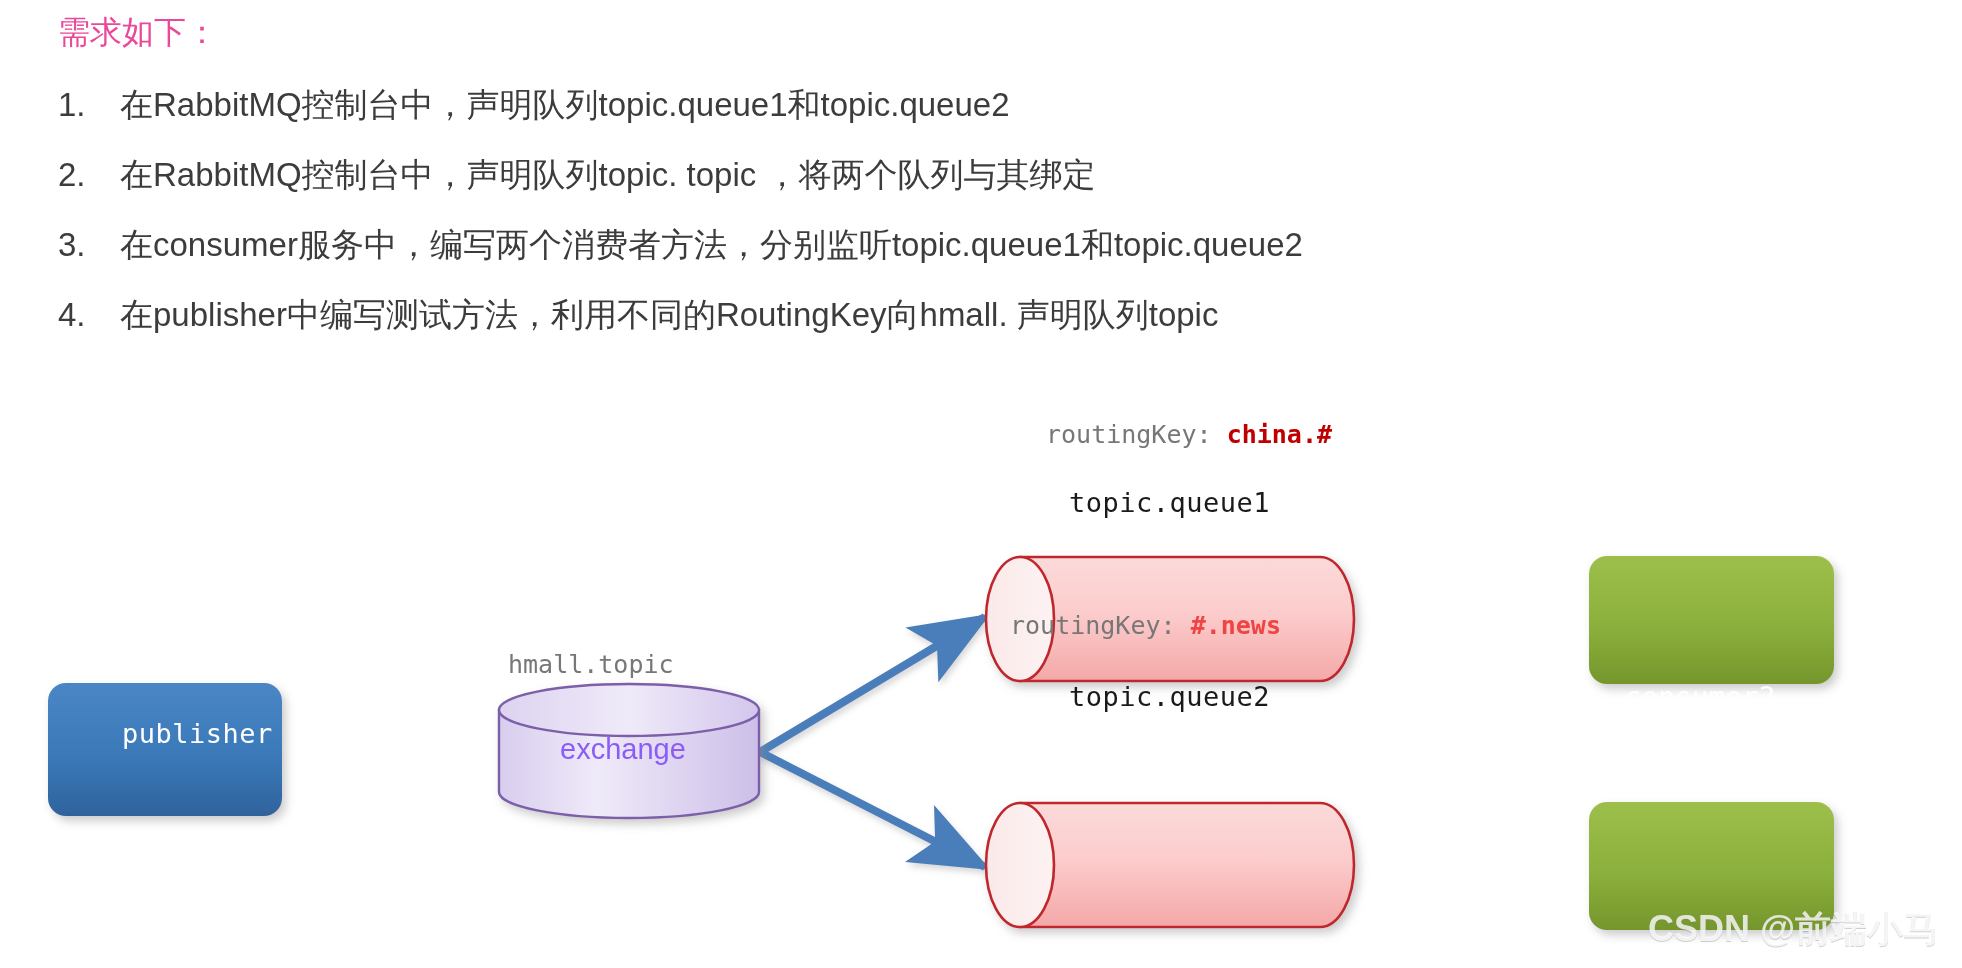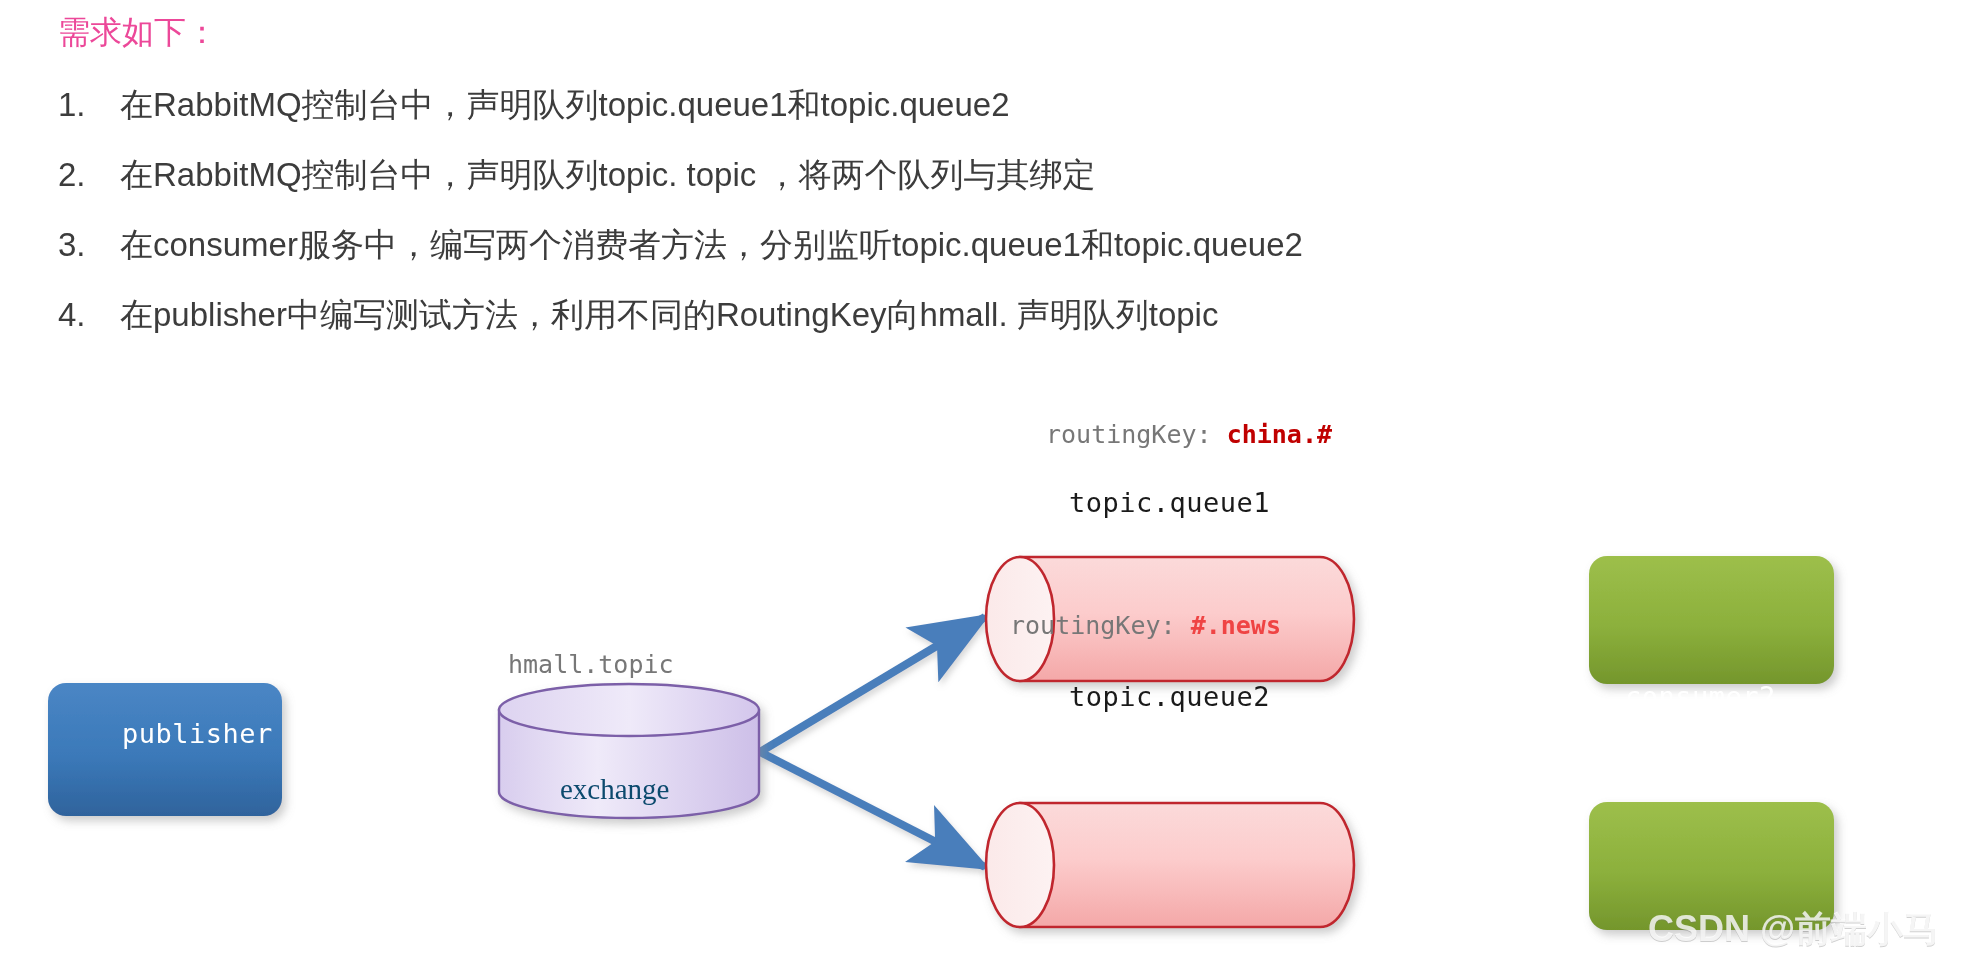--- a/index.html
+++ b/index.html
@@ -75,24 +75,23 @@
     color: #ffffff;
     font-size: 27px;
     letter-spacing: 0.5px;
   }
   .cyl-label-dark {
     color: #1a1a1a;
     font-size: 27px;
     letter-spacing: 0.5px;
   }
   .exchange-label {
-    font-family: Liberation Serif, serif;
-    color: #0c4a6e;
+    font-family: Liberation Sans, sans-serif;
+    color: #8b5cf6;
     font-size: 29px;
-    margin-top: 40px;
   }
   .caption-mono {
     font-family: "DejaVu Sans Mono", "Liberation Mono", monospace;
     color: #777777;
     font-size: 25px;
     white-space: nowrap;
   }
   .caption-key {
     font-family: "DejaVu Sans Mono", "Liberation Mono", monospace;
     font-weight: bold;

